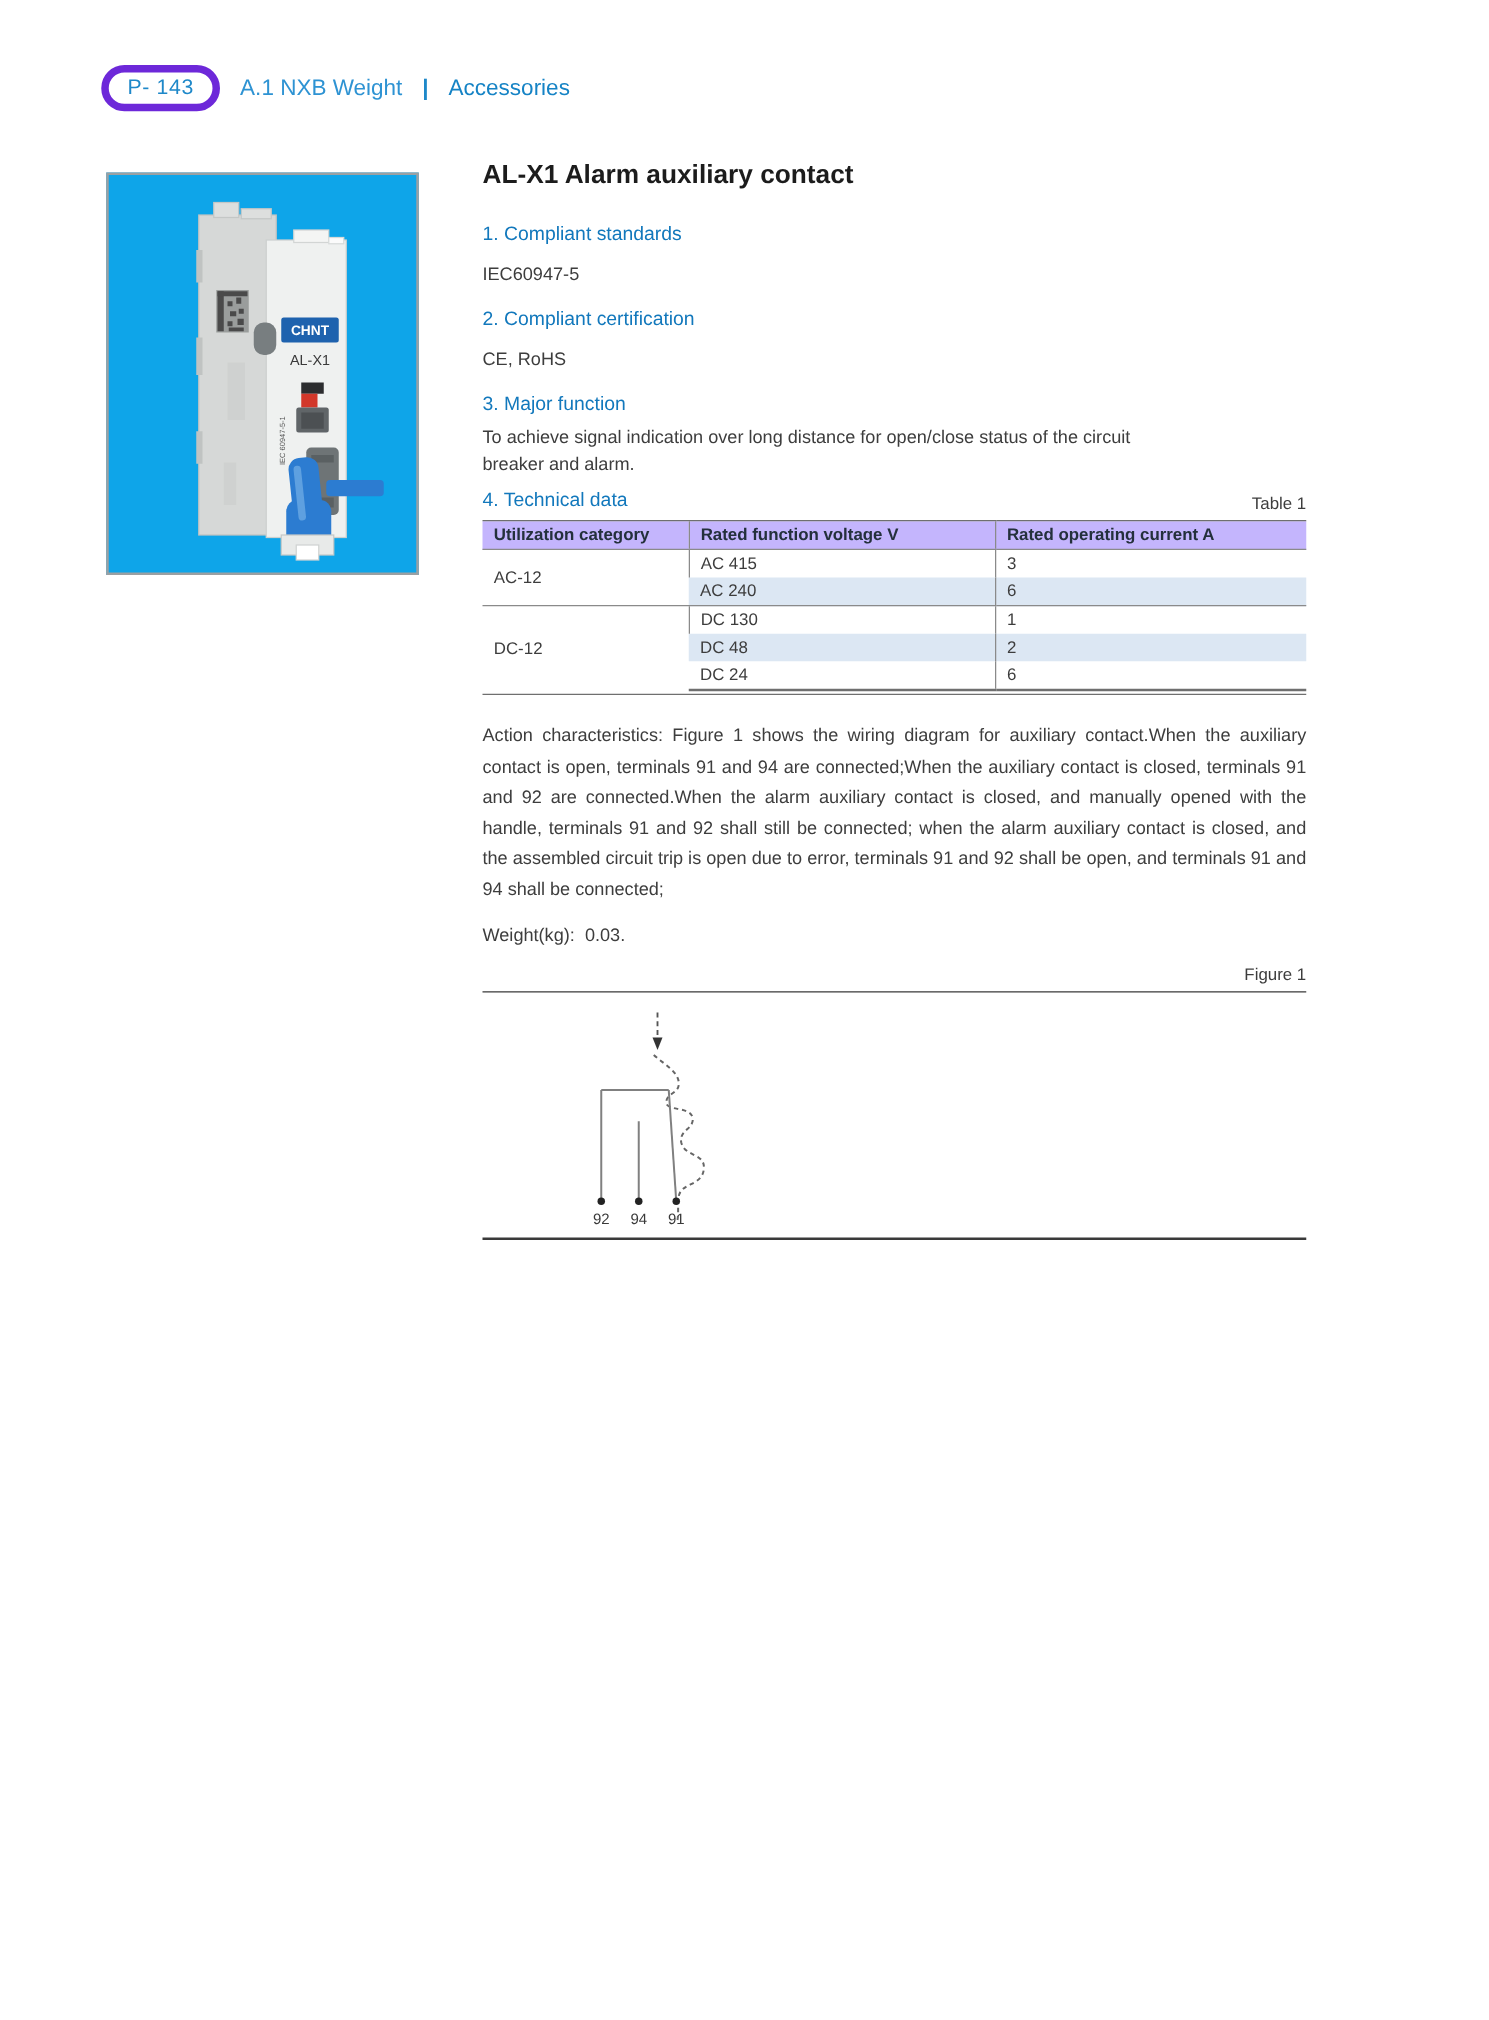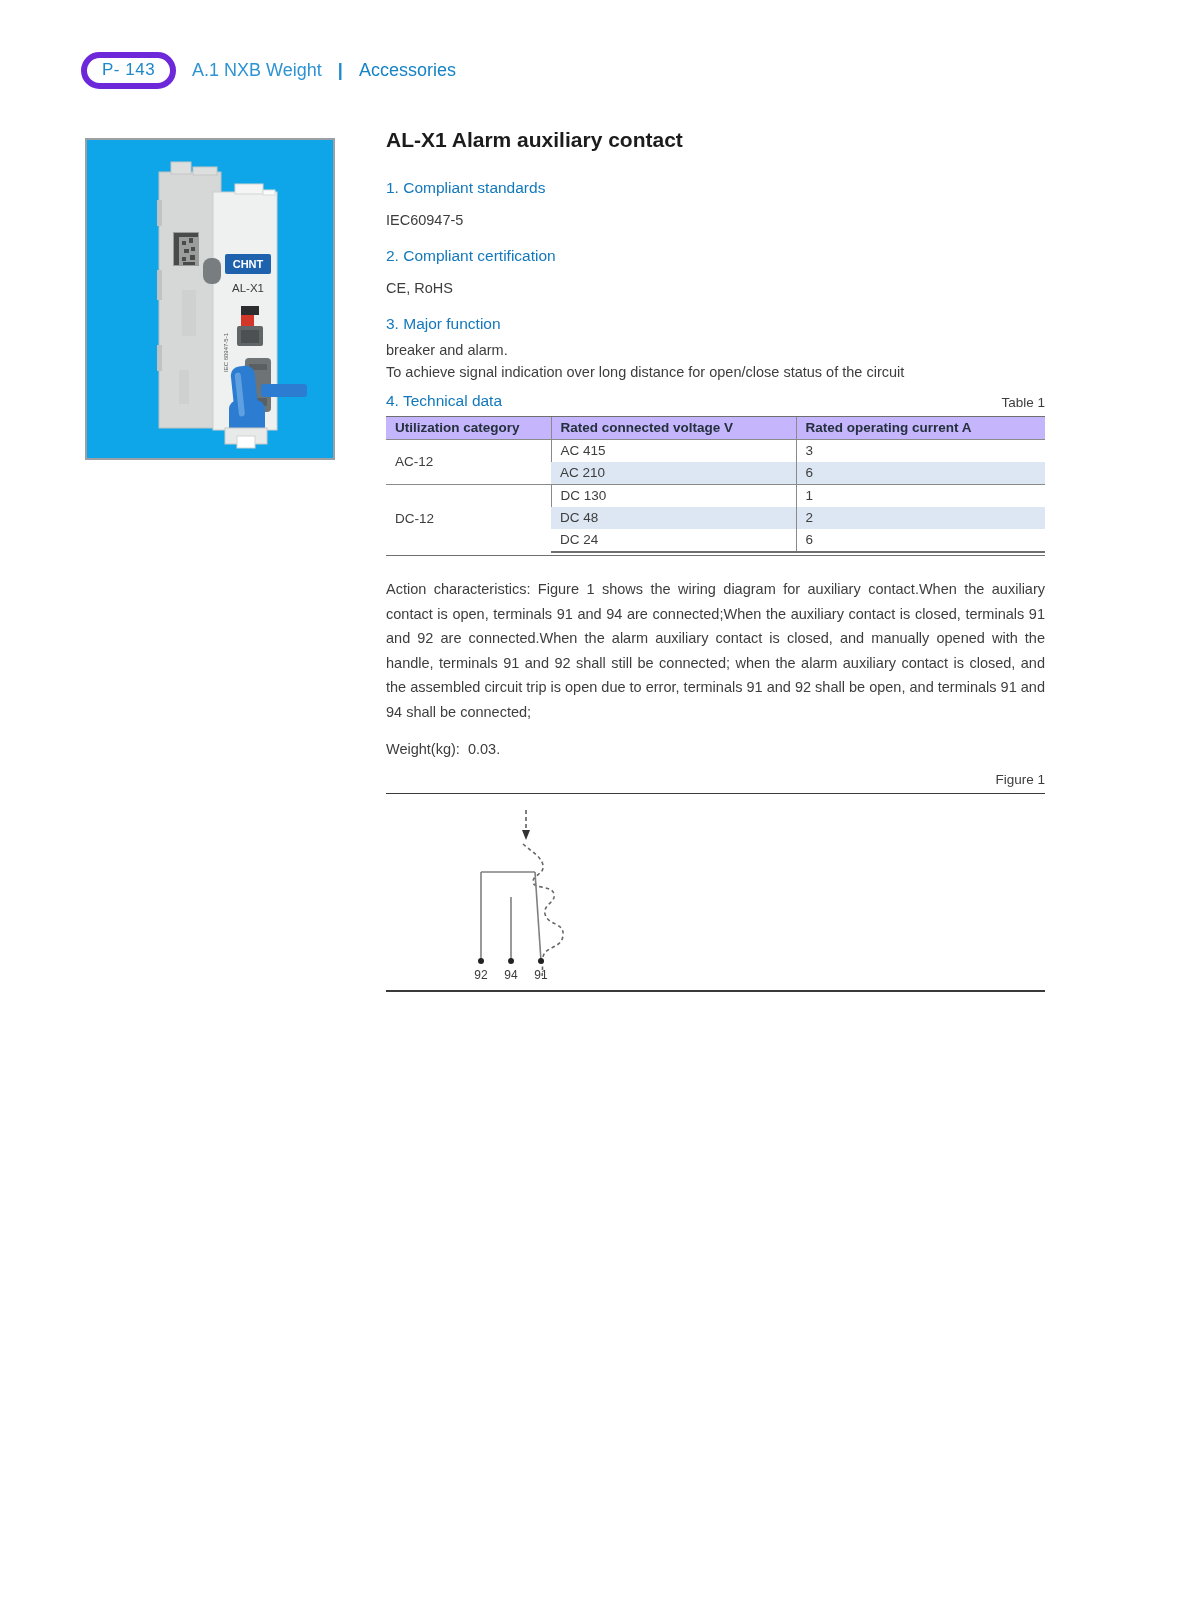--- a/index.html
+++ b/index.html
@@ -164,50 +164,50 @@
     <h1 class="doc-title">AL-X1 Alarm auxiliary contact</h1>
 
     <h2 class="sec-heading">1. Compliant standards</h2>
     <p class="sec-body">IEC60947-5</p>
 
     <h2 class="sec-heading">2. Compliant certification</h2>
     <p class="sec-body">CE, RoHS</p>
 
     <h2 class="sec-heading tight">3. Major function</h2>
     <div class="func-block">
+      <div class="func-line">To achieve signal indication over long distance for open/close status of the circuit</div>
       <div class="func-line">breaker and alarm.</div>
-      <div class="func-line">To achieve signal indication over long distance for open/close status of the circuit</div>
     </div>
 
     <div class="tech-row">
       <h2 class="sec-heading" style="margin:0;">4. Technical data</h2>
       <span class="table-tag">Table 1</span>
     </div>
 
     <table class="tech">
       <colgroup>
           <col class="col-cat">
           <col class="col-v">
           <col class="col-c">
         </colgroup>
       <thead>
         <tr>
           <th>Utilization category</th>
-          <th>Rated connected voltage V</th>
+          <th>Rated function voltage V</th>
           <th>Rated operating current A</th>
         </tr>
       </thead>
       <tbody>
         <tr>
           <td class="cat-cell" rowspan="2">AC-12</td>
           <td class="v-cell">AC 415</td>
           <td class="c-cell">3</td>
         </tr>
         <tr class="alt">
-          <td class="v-cell">AC 210</td>
+          <td class="v-cell">AC 240</td>
           <td class="c-cell">6</td>
         </tr>
         <tr class="group-start">
           <td class="cat-cell" rowspan="3">DC-12</td>
           <td class="v-cell">DC 130</td>
           <td class="c-cell">1</td>
         </tr>
         <tr class="alt">
           <td class="v-cell">DC 48</td>
           <td class="c-cell">2</td>

